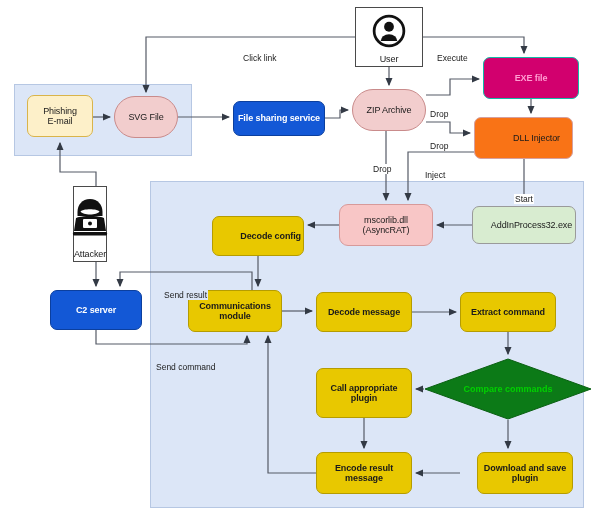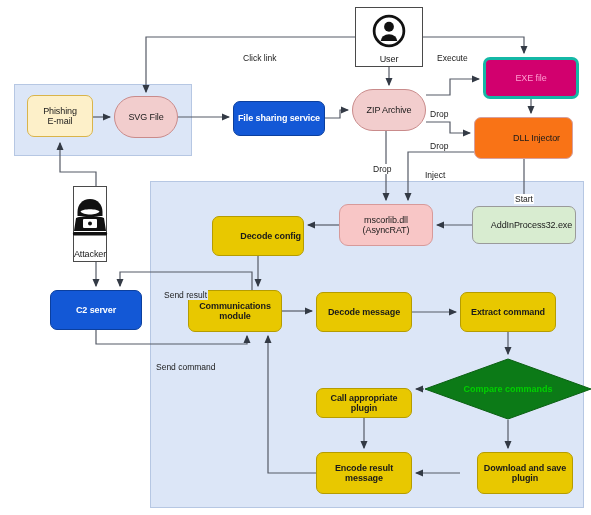--- a/index.html
+++ b/index.html
@@ -62,24 +62,24 @@
     font-weight: bold;
   }
   .n-zip {
     background: #f2cdcd;
     border: 1px solid #c98b8b;
     border-radius: 23px;
     color: #1a1a1a;
   }
   .n-exe {
     background: #d2006e;
-    border: 3px solid #14b8a6;
+    border: 1px solid #14b8a6;
     border-radius: 7px;
     color: #ff9ed2;
-    font-weight: normal;
+    font-weight: bold;
   }
   .n-dll {
     background: #f97316;
     border: 1px solid #d4a0a0;
     border-radius: 7px;
     color: #1a1a1a;
     padding-left: 26px;
   }
   .n-mscorlib {
     background: #f8c6c6;
@@ -290,21 +290,21 @@
     <span>Extract command</span>
   </div>
 
   <div class="diamond-wrap" style="left:424px; top:358px; width:168px; height:62px;">
     <svg width="168" height="62" viewBox="0 0 168 62">
       <polygon points="84,1 167,31 84,61 1,31" fill="#0c7a17" stroke="#0a5f12" stroke-width="1"></polygon>
     </svg>
     <div class="diamond-label">Compare commands</div>
   </div>
 
-  <div class="node n-yellow" style="left:316px; top:388px; width:96px; height:30px;">
+  <div class="node n-yellow" style="left:316px; top:368px; width:96px; height:50px;">
     <span>
       <span>Call appropriate</span>
       <span>plugin</span>
     </span>
   </div>
 
   <div class="node n-yellow" style="left:460px; top:452px; width:96px; height:42px;margin-left:17px;">
     <span>
       <span>Download and save</span>
       <span>plugin</span>

